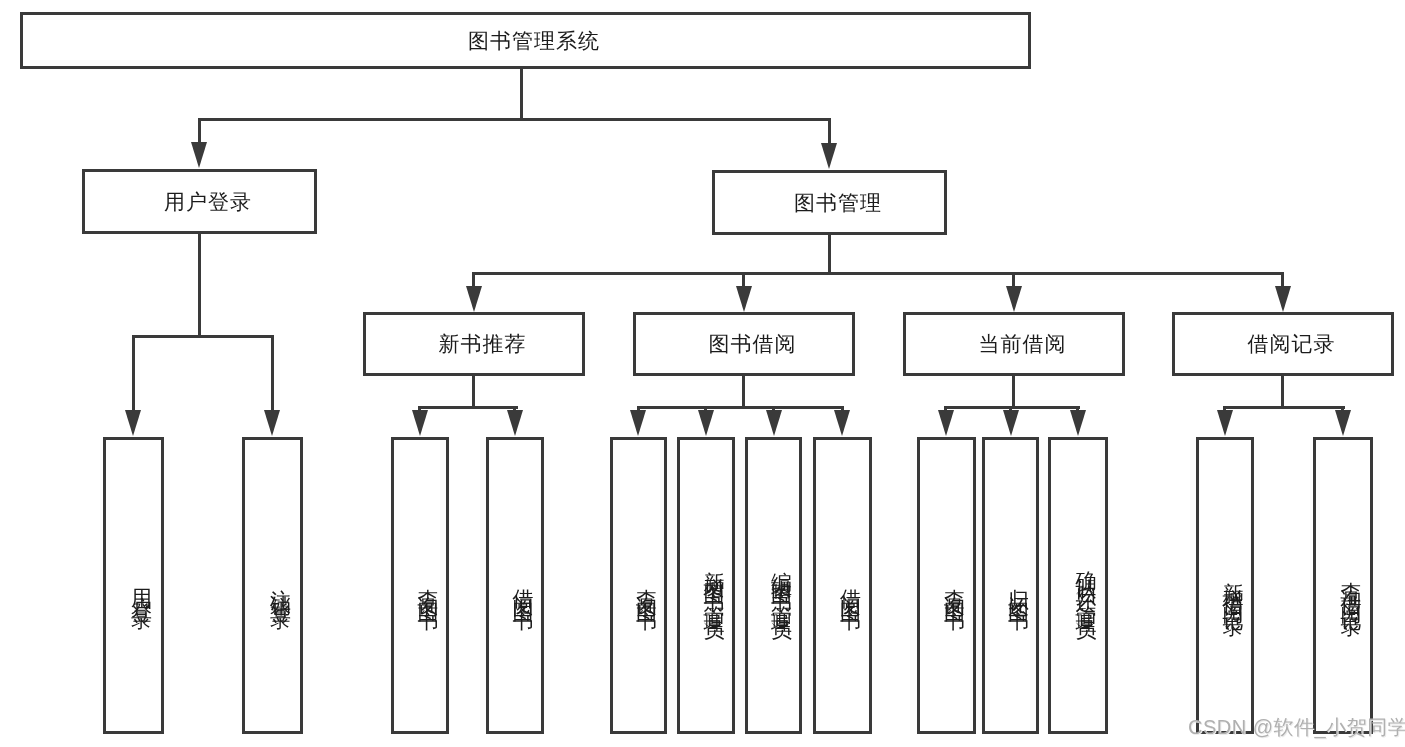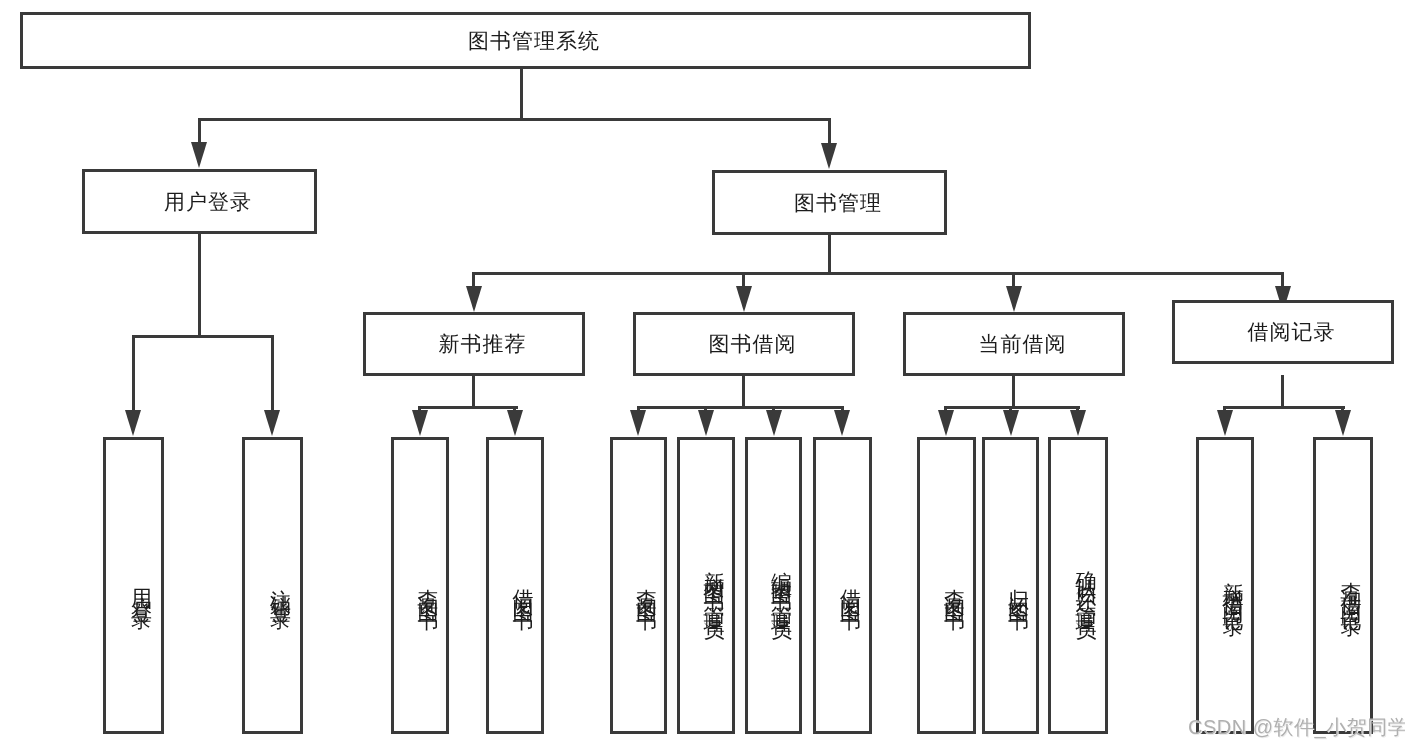--- a/index.html
+++ b/index.html
@@ -130,21 +130,21 @@
 
   <div class="box hbox" style="left:712px;top:170px;width:235px;height:65px;">
     <span>图书管理</span>
   </div>
   <div class="box hbox" style="left:903px;top:312px;width:222px;height:64px;">
     <span>当前借阅</span>
   </div>
   <div class="box hbox" style="left:633px;top:312px;width:222px;height:64px;">
     <span>图书借阅</span>
   </div>
-  <div class="box hbox" style="left:1172px;top:300px;width:222px;height:64px;">
+  <div class="box hbox" style="left:1172px;top:312px;width:222px;height:64px;">
     <span>借阅记录</span>
   </div>
 
   <div class="box vbox" style="left:103px;top:437px;width:61px;height:297px;">
     <span class="vtext">用户登录</span>
   </div>
   <div class="box vbox" style="left:242px;top:437px;width:61px;height:297px;">
     <span class="vtext">注销登录</span>
   </div>
 

